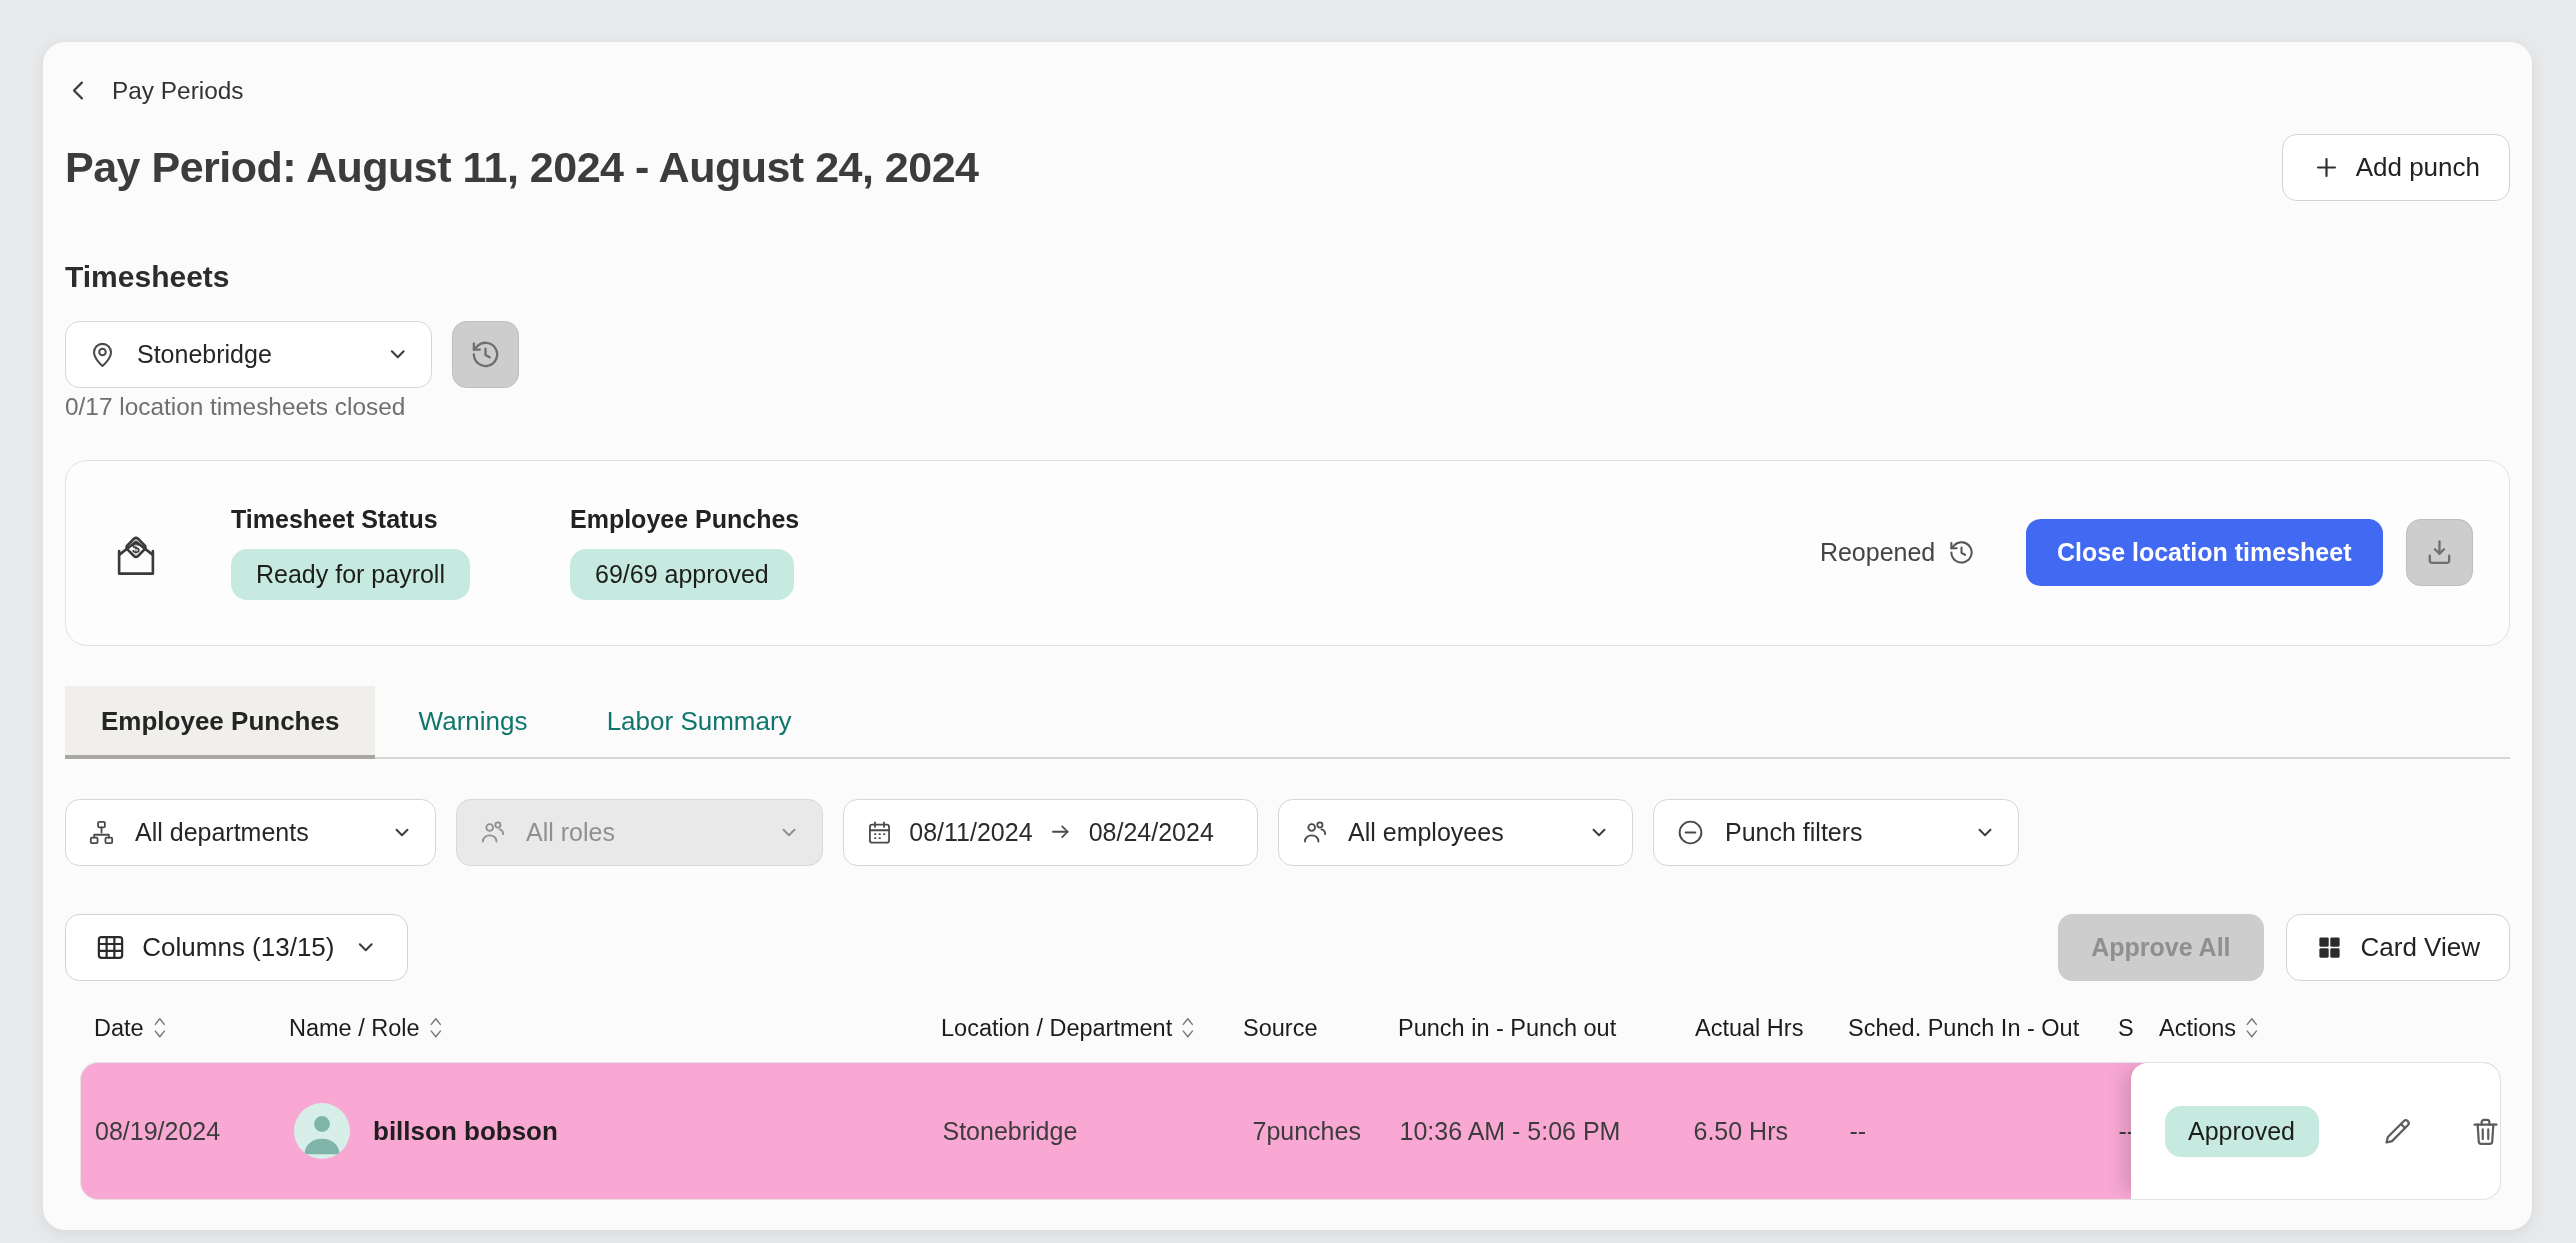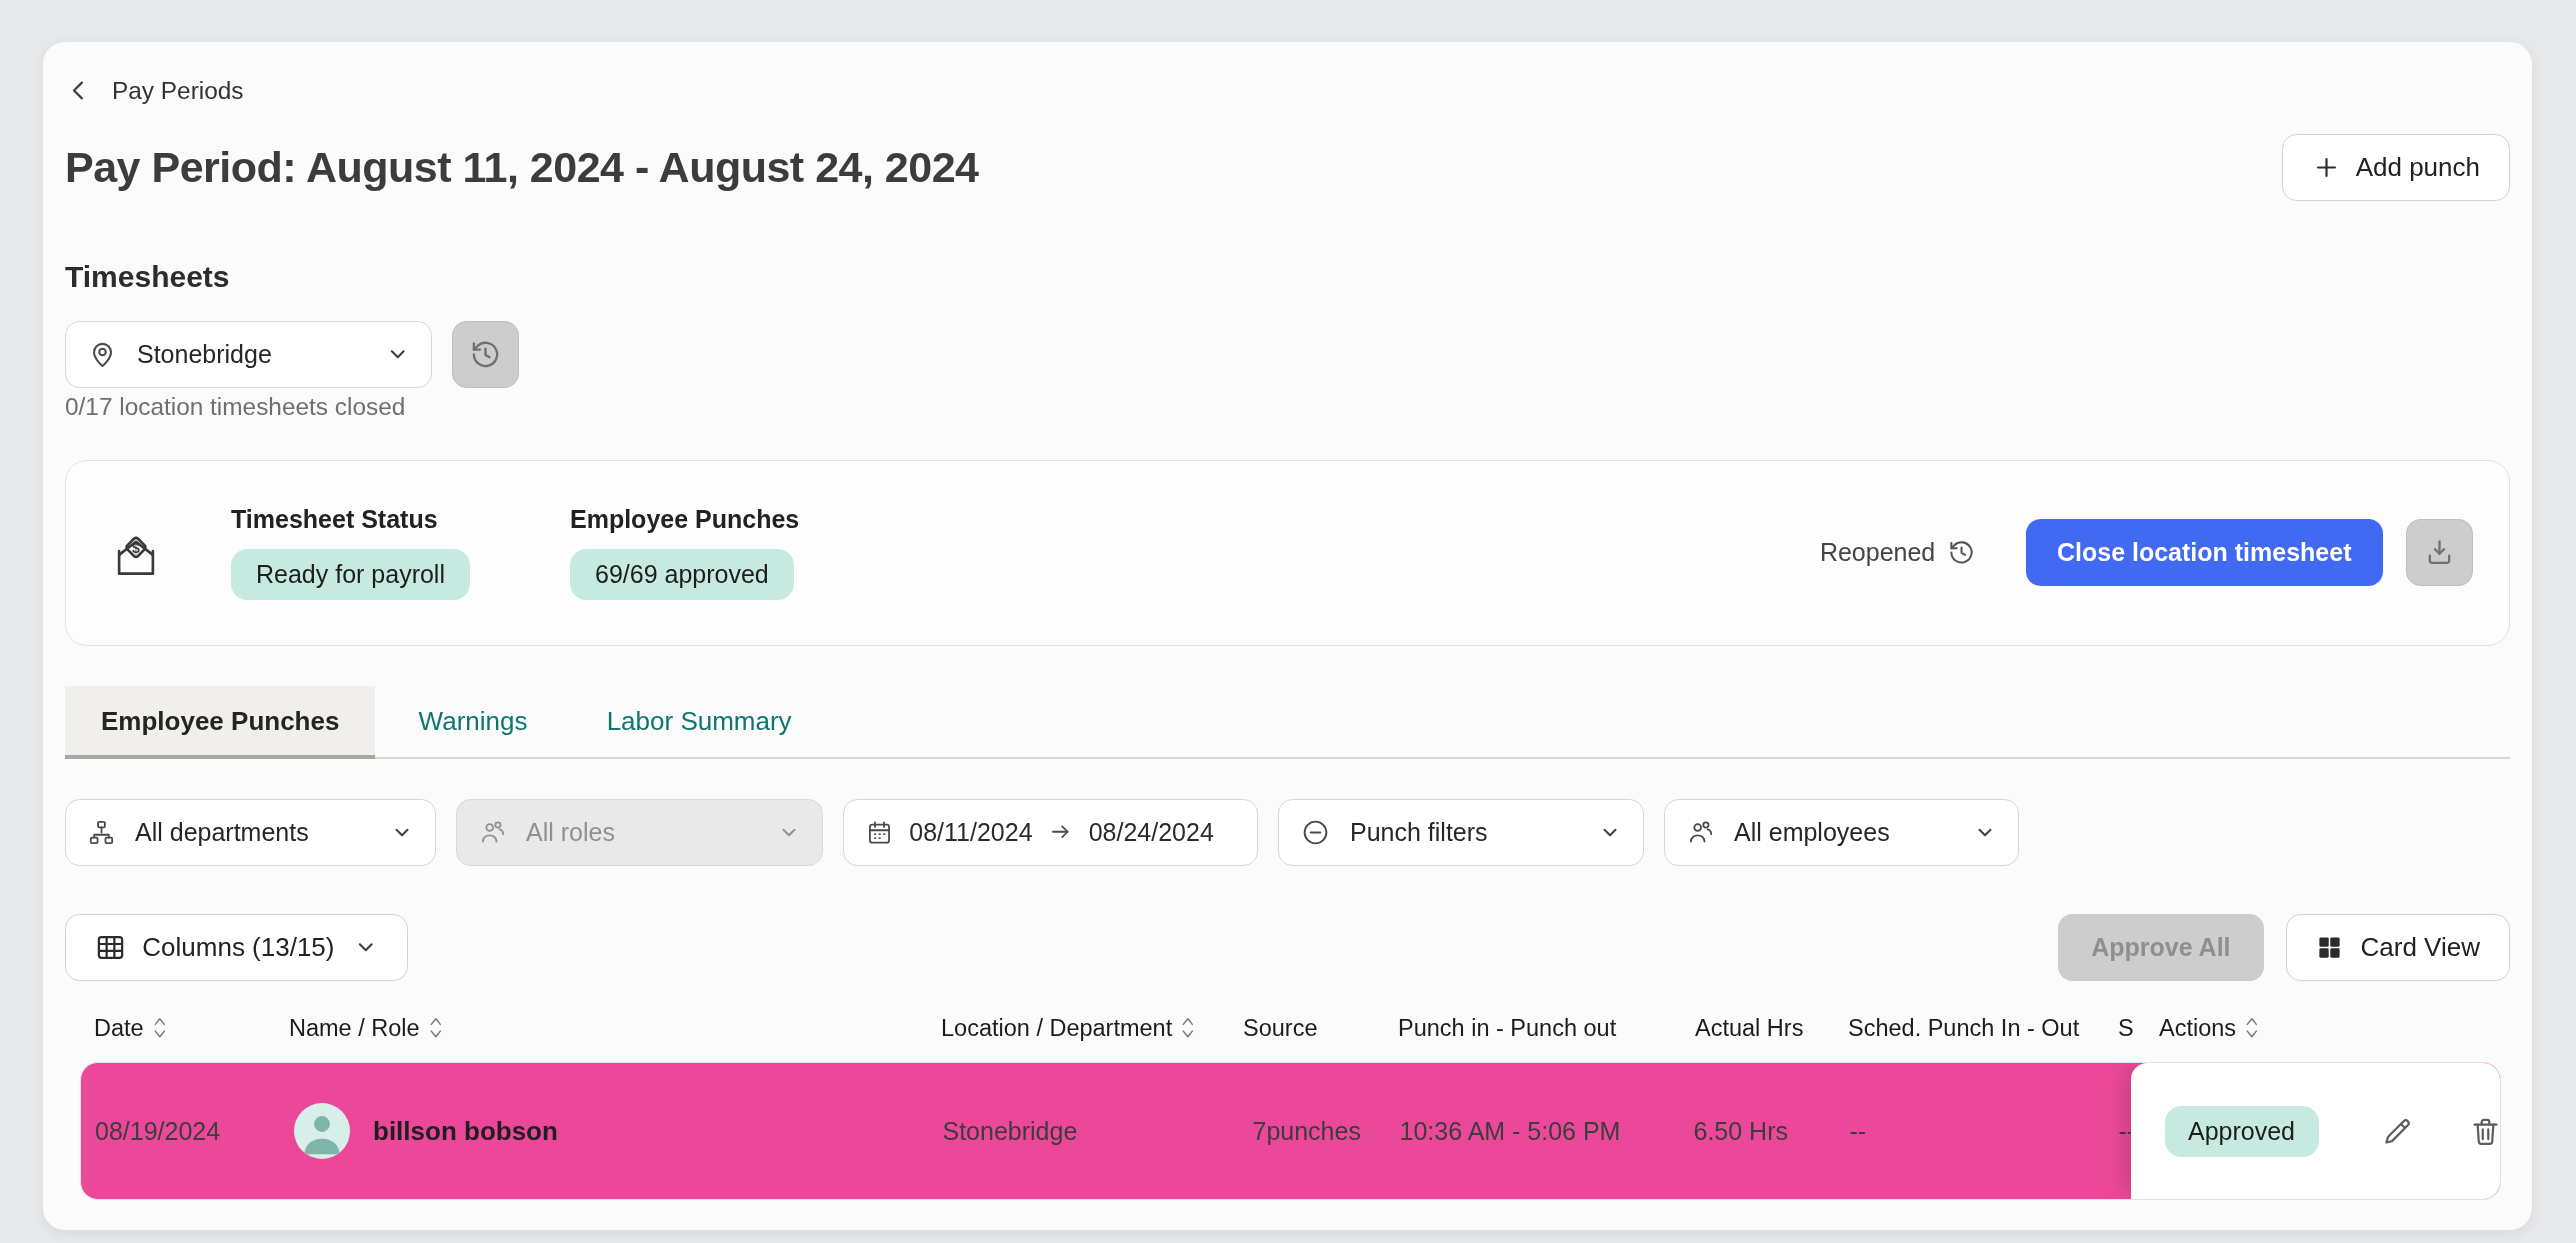--- a/index.html
+++ b/index.html
@@ -115,21 +115,21 @@
 
   
   .thead { position:relative; height:47px; margin-top:33px; font-size:23.5px; color:#1c1c1c; }
   .th { position:absolute; top:1px; display:inline-flex; align-items:center; gap:9px; font-weight:500; white-space:nowrap; }
   .sort-icon { color:#7a7a7a; }
 
   
   .row-card {
     position:relative; margin:1.8px 0 0 14.5px;
     width:2421px; height:138px;
-    background:#ec4899; border:1.4px solid #e3e3e3; border-radius:18px;
+    background:#f9a8d4; border:1.4px solid #e3e3e3; border-radius:18px;
     overflow:hidden;
   }
   .cell { position:absolute; top:50%; transform:translateY(-50%); font-size:25px; color:#3c3c3c; white-space:nowrap; }
   .cell-name { display:flex; align-items:center; }
   .avatar {
     width:56px; height:56px; border-radius:50%; background:#d8eee8;
     overflow:hidden; display:flex; align-items:flex-end; justify-content:center; margin-right:23.5px;
   }
   .employee-name { font-size:26px; font-weight:600; color:#1f1f1f; }
 
@@ -273,38 +273,38 @@
           <path d="M8 3v4M16 3v4M3.5 10h17"></path>
           <path d="M8 13.5h.4M12 13.5h.4M16 13.5h.4M8 17h.4M12 17h.4"></path>
         </svg>
       <span class="date-val">08/11/2024</span>
       <svg class="arrow" width="23.5" height="23.5" viewBox="0 0 24 24" fill="none" stroke="currentColor" stroke-width="1.8" stroke-linecap="round" stroke-linejoin="round">
           <path d="M4 12h15"></path>
           <path d="M13.5 6.5 19 12l-5.5 5.5"></path>
         </svg>
       <span class="date-val">08/24/2024</span>
     </div>
-    <div class="select f-punch">
-      <svg class="sel-icon" width="29" height="29" viewBox="0 0 24 24" fill="none" stroke="currentColor" stroke-width="1.6" stroke-linecap="round">
-          <circle cx="12" cy="12" r="9"></circle>
-          <path d="M8 12h8"></path>
-        </svg>
-      <span class="sel-label">Punch filters</span>
-      <svg class="sel-caret" width="22" height="22" viewBox="0 0 24 24" fill="none" stroke="currentColor" stroke-width="2.2" stroke-linecap="round" stroke-linejoin="round">
-          <path d="M6 9.5l6 6 6-6"></path>
-        </svg>
-    </div>
     <div class="select f-employees">
       <svg class="sel-icon" width="27" height="27" viewBox="0 0 24 24" fill="none" stroke="currentColor" stroke-width="1.6" stroke-linecap="round" stroke-linejoin="round">
           <circle cx="9.5" cy="7.5" r="3"></circle>
           <path d="M3.5 20c0-3.3 2.7-5.5 6-5.5s6 2.2 6 5.5"></path>
           <circle cx="16.8" cy="5.3" r="2.3"></circle>
           <path d="M18.3 9.3c1.9.5 3.2 2.2 3.2 4.2"></path>
         </svg>
       <span class="sel-label">All employees</span>
+      <svg class="sel-caret" width="22" height="22" viewBox="0 0 24 24" fill="none" stroke="currentColor" stroke-width="2.2" stroke-linecap="round" stroke-linejoin="round">
+          <path d="M6 9.5l6 6 6-6"></path>
+        </svg>
+    </div>
+    <div class="select f-punch">
+      <svg class="sel-icon" width="29" height="29" viewBox="0 0 24 24" fill="none" stroke="currentColor" stroke-width="1.6" stroke-linecap="round">
+          <circle cx="12" cy="12" r="9"></circle>
+          <path d="M8 12h8"></path>
+        </svg>
+      <span class="sel-label">Punch filters</span>
       <svg class="sel-caret" width="22" height="22" viewBox="0 0 24 24" fill="none" stroke="currentColor" stroke-width="2.2" stroke-linecap="round" stroke-linejoin="round">
           <path d="M6 9.5l6 6 6-6"></path>
         </svg>
     </div>
   </div>
 
   <div class="controls-row">
     <button class="btn btn-outline btn-columns">
       <svg width="31" height="31" viewBox="0 0 24 24" fill="none" stroke="#2b2b2b" stroke-width="1.7" stroke-linejoin="round">
           <rect x="3" y="4" width="18" height="16" rx="2"></rect>

